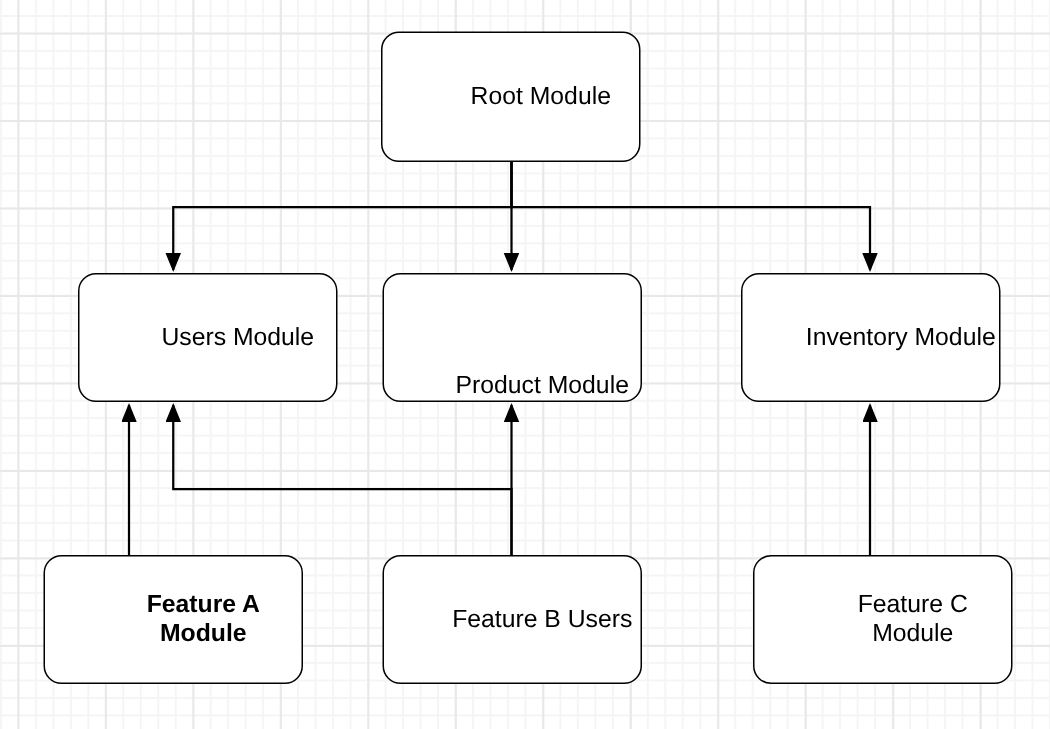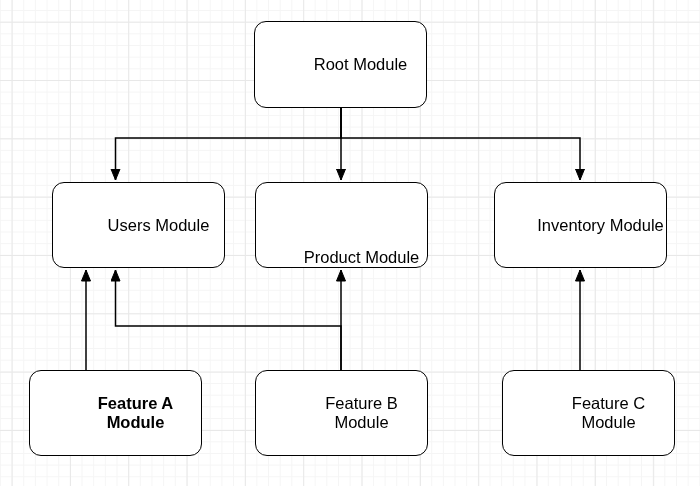--- a/index.html
+++ b/index.html
@@ -83,21 +83,21 @@
   <div class="node" id="n-product">
     <span>Product Module</span>
   </div>
   <div class="node" id="n-inventory">
     <span>Inventory Module</span>
   </div>
   <div class="node" id="n-feature-a">
     <span>Feature A Module</span>
   </div>
   <div class="node" id="n-feature-b">
-    <span>Feature B Module</span>
+    <span>Feature B Users</span>
   </div>
   <div class="node" id="n-feature-c">
     <span>Feature C Module</span>
   </div>
 
   <svg class="edges" width="700" height="486" viewBox="0 0 700 486" xmlns="http://www.w3.org/2000/svg">
     <defs>
       <marker id="arrowhead" markerUnits="userSpaceOnUse" markerWidth="14" markerHeight="12" refX="11.5" refY="5" orient="auto">
         <path d="M0.5 0.5 L11.5 5 L0.5 9.5 Z" fill="#000000" stroke="#000000" stroke-width="1"></path>
       </marker>

